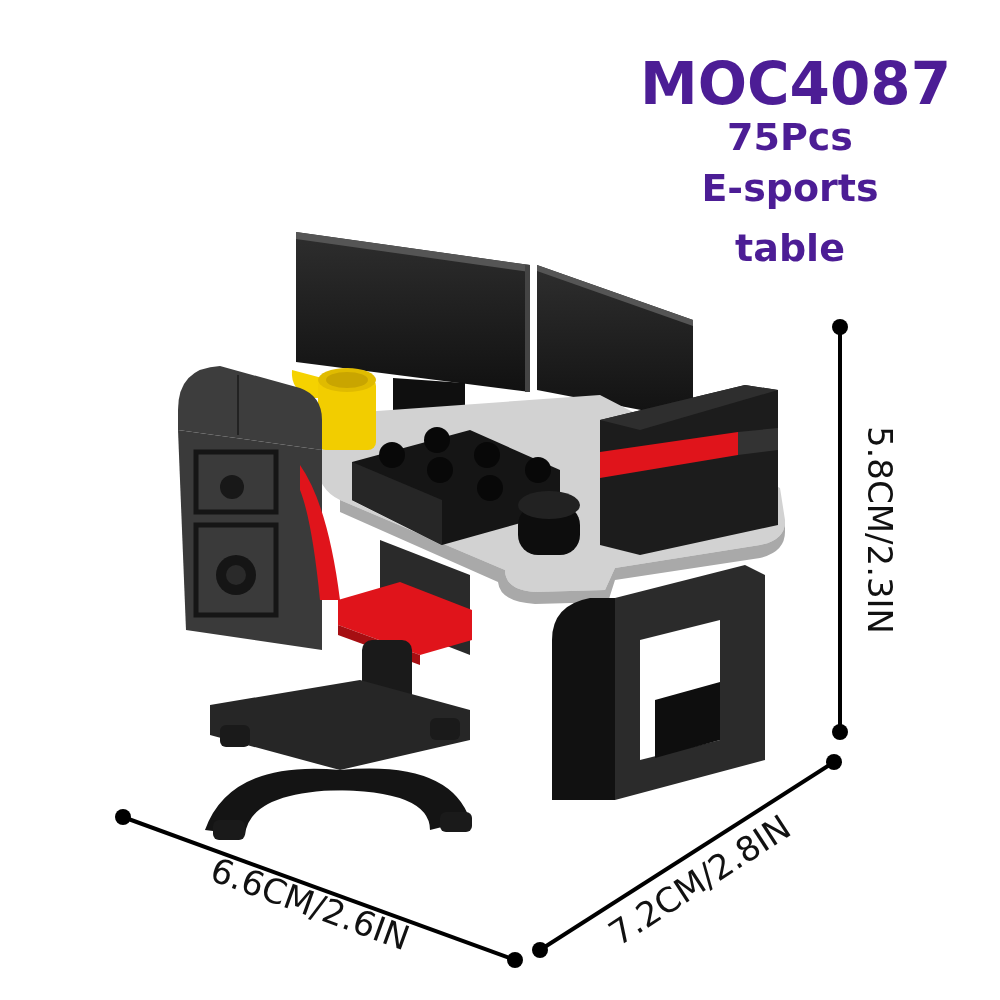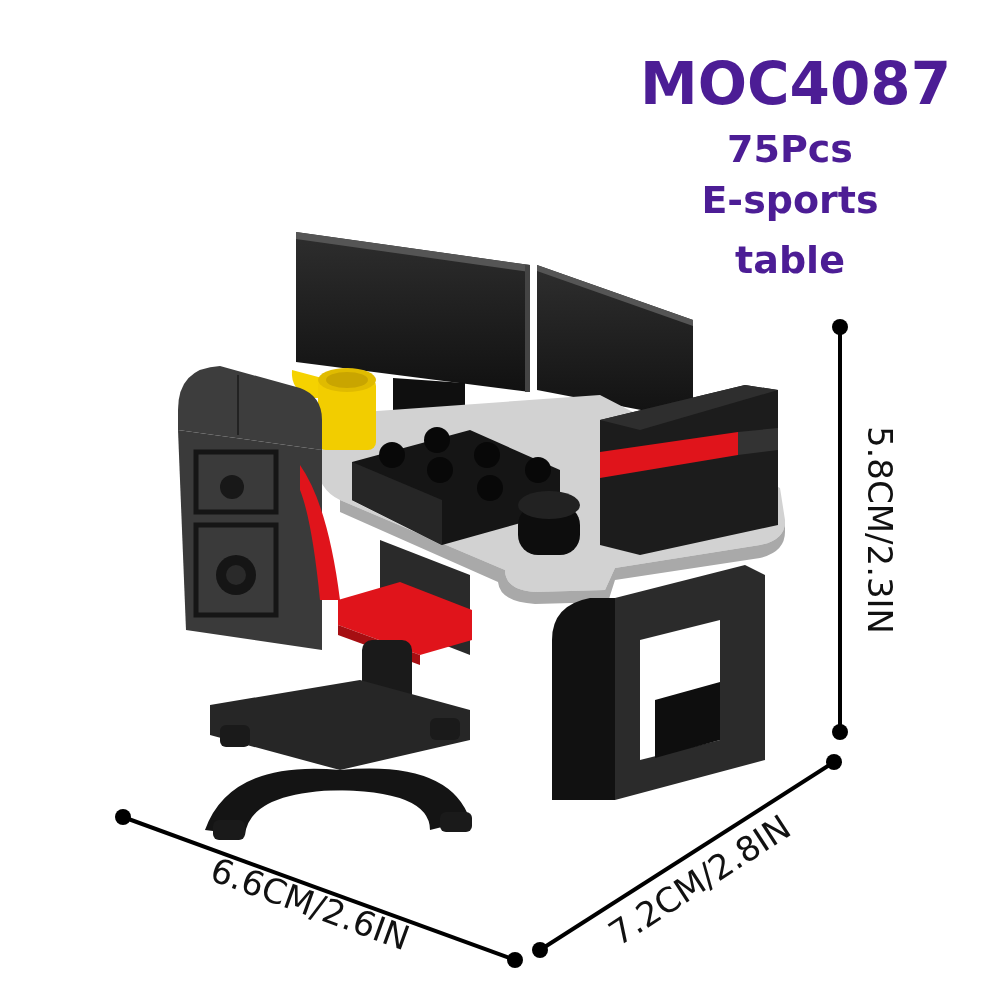--- a/index.html
+++ b/index.html
@@ -1,19 +1,19 @@
 <!DOCTYPE html>
 <html><head>
 <meta charset="utf-8">
 <style>
   html, body { margin: 0; padding: 0; background: #ffffff; }
   body { width: 1000px; height: 1000px; position: relative; overflow: hidden; font-family: "DejaVu Sans", "Liberation Sans", sans-serif; }
   .title-block { position: absolute; left: 640px; top: 52px; width: 300px; text-align: center; color: #4c1d95; }
   .title-model { font-size: 58px; font-weight: bold; line-height: 64px; letter-spacing: 0px; }
-  .title-pcs { font-size: 38px; font-weight: bold; line-height: 42px; margin-top: 12px; }
+  .title-pcs { font-size: 38px; font-weight: bold; line-height: 42px; margin-top: 0px; }
   .title-name { font-size: 38px; font-weight: bold; line-height: 60px; }
   svg.scene { position: absolute; left: 0; top: 0; }
 </style>
 </head>
 <body>
 
 <div class="title-block">
   <div class="title-model">MOC4087</div>
   <div class="title-pcs">75Pcs</div>
   <div class="title-name">E-sports table</div>

